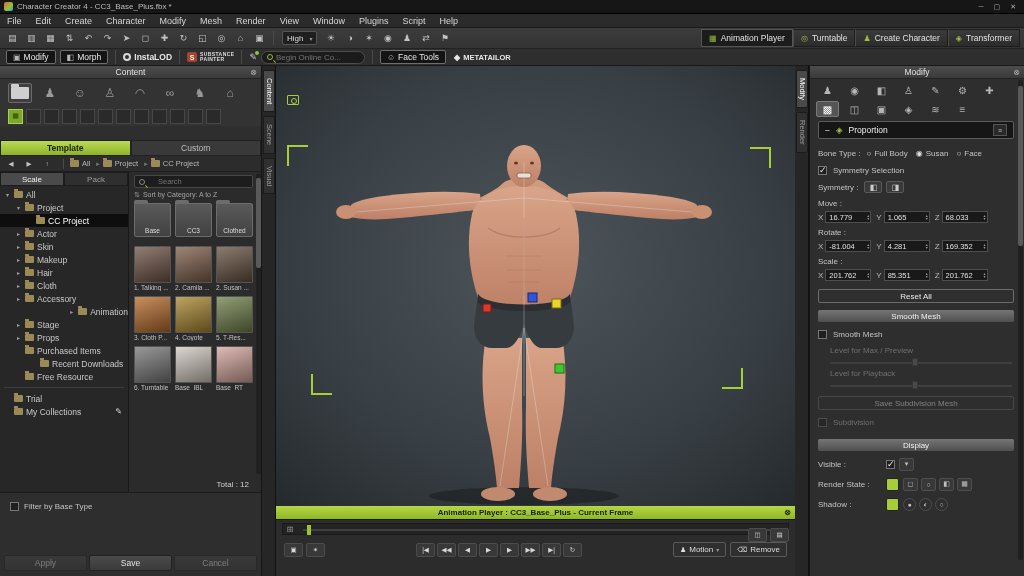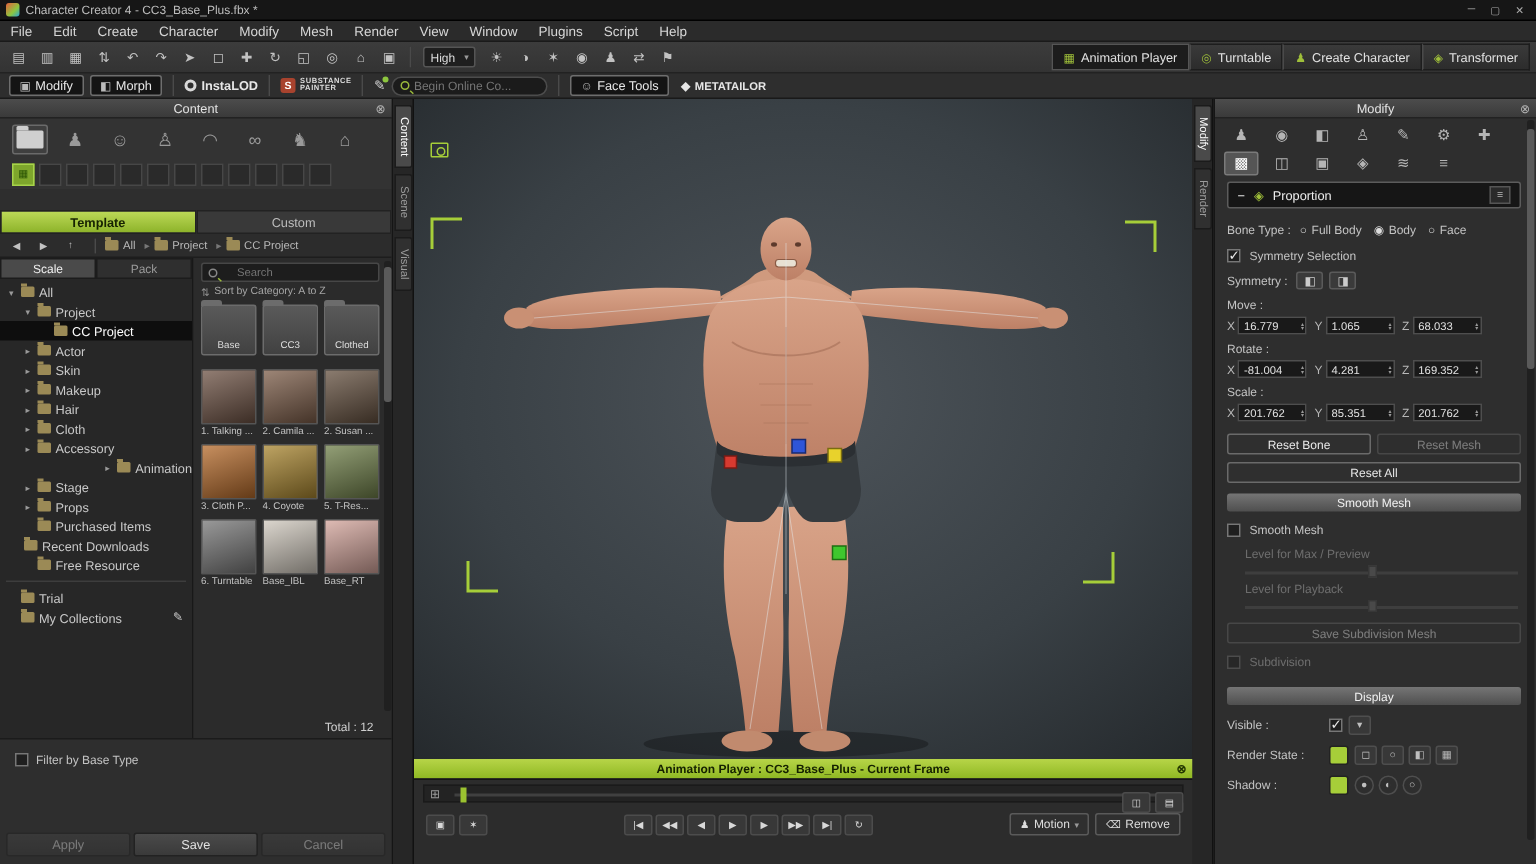--- a/index.html
+++ b/index.html
@@ -509,21 +509,21 @@
                 <span class="mini-folder"></span>
                 <span>Props</span>
               </div>
 
               <div class="trow" style="padding-left: 15px;">
                 <span class="arr"></span>
                 <span class="mini-folder"></span>
                 <span>Purchased Items</span>
               </div>
 
-              <div class="trow" style="padding-left: 6px;">
+              <div class="trow" style="padding-left: 30px;">
                 <span class="arr"></span>
                 <span class="mini-folder"></span>
                 <span>Recent Downloads</span>
               </div>
 
               <div class="trow" style="padding-left: 15px;">
                 <span class="arr"></span>
                 <span class="mini-folder"></span>
                 <span>Free Resource</span>
               </div>
@@ -787,21 +787,21 @@
         <span>Bone Type :</span>
         <span style="display:flex;gap:8px">
 
             <span class="radio">
               <span class="rg">○</span>
               <span>Full Body</span>
             </span>
 
             <span class="radio">
               <span class="rg">◉</span>
-              <span>Body</span>
+              <span>Susan</span>
             </span>
 
             <span class="radio">
               <span class="rg">○</span>
               <span>Face</span>
             </span>
           </span>
       </div>
       <label class="rprow">
         <span class="cb checked"></span>
@@ -916,24 +916,20 @@
             <span class="axis">Z</span>
             <span class="numfield">
               <span class="numval">201.762</span>
               <span class="spin">
                 <i>▴</i>
                 <i>▾</i>
               </span>
             </span>
           </span>
         </div>
-      <div class="rbtnrow">
-        <span class="rbtn">Reset Bone</span>
-        <span class="rbtn dim">Reset Mesh</span>
-      </div>
       <div class="rbtnrow">
         <span class="rbtn">Reset All</span>
       </div>
       <div class="sechdr">Smooth Mesh</div>
       <label class="rprow">
         <span class="cb"></span>
         <span>Smooth Mesh</span>
       </label>
       <div class="dim">
         <div class="xyzlabel" style="padding-left:12px">Level for Max / Preview</div>

